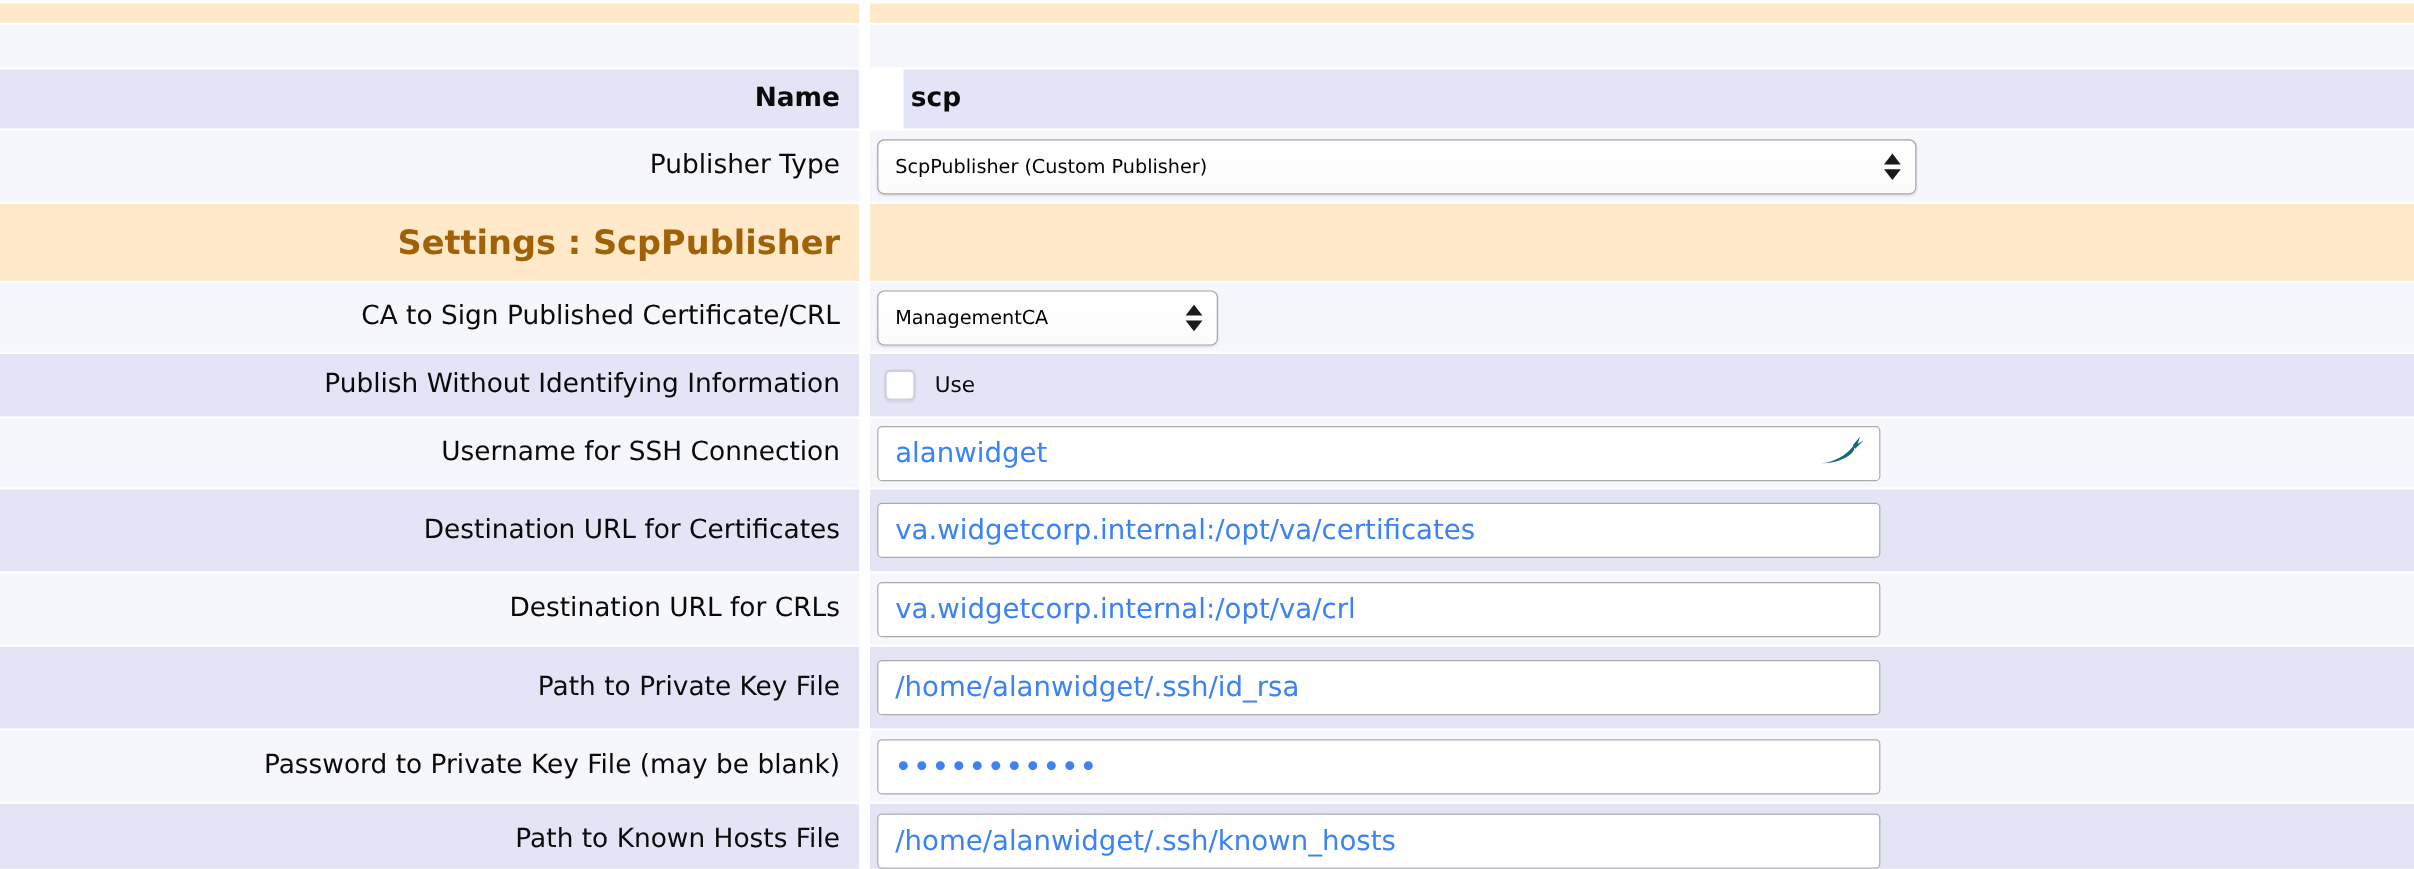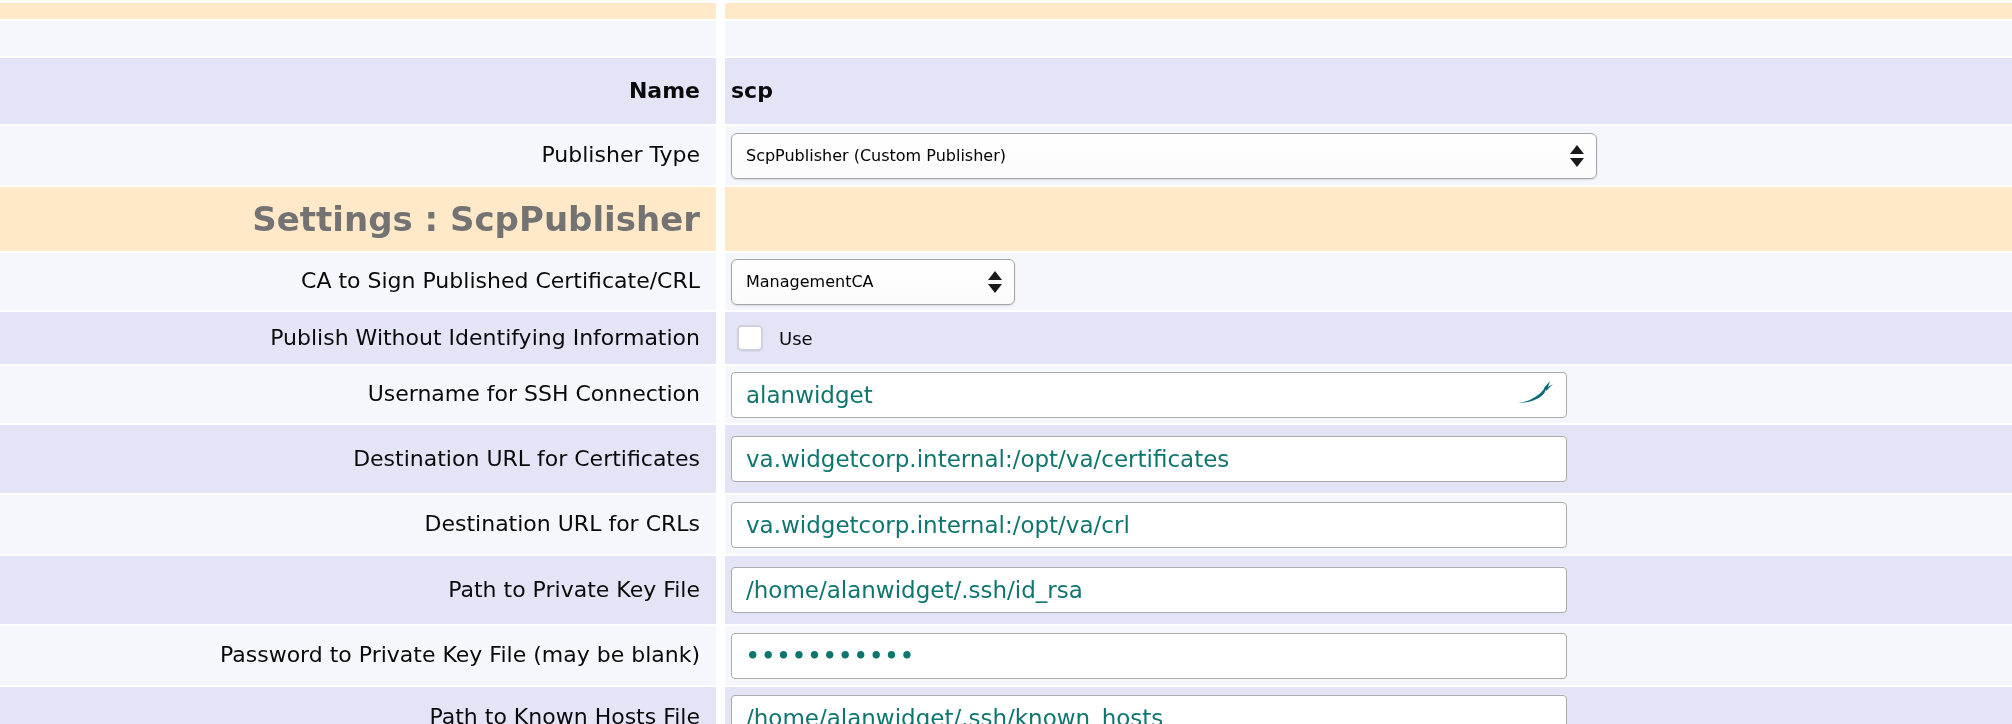--- a/index.html
+++ b/index.html
@@ -17,33 +17,33 @@
     width:716px; margin-right:9px; flex:none;
     display:flex; align-items:center; justify-content:flex-end;
     padding-right:16px; text-align:right;
   }
   .cell-r { flex:1; display:flex; align-items:center; padding-left:6px; }
 
   .band  .cell { background:#FFE9C8; }
   .alt   .cell { background:#E4E4F7; }
   .light .cell { background:#F6F6FD; }
 
-  .h16{height:16px;} .h35{height:35px;} .h49{height:66px;} .h59{height:59px;}
+  .h16{height:16px;} .h35{height:35px;} .h49{height:49px;gap:28px;} .h59{height:59px;}
   .h64{height:64px;} .h57{height:57px;} .h52{height:52px;} .h58{height:68px;}
   .h61{height:61px;} .h12{height:12px; margin-bottom:0;}
 
   .lbl { font-size:22px; line-height:1.2; }
   .bold { font-weight:bold; }
-  .section-title { font-size:34px; font-weight:bold; color:#737373; }
+  .section-title { font-size:28px; font-weight:bold; color:#a16207; }
 
   .text-input {
     position:relative; width:836px; height:46px;
     background:#ffffff; border:1px solid #ababab; border-radius:4px;
     display:flex; align-items:center; padding:0 52px 0 14px;
-    font-size:23px; color:#0f766e; cursor:text; white-space:nowrap; overflow:hidden;
+    font-size:23px; color:#3b82f6; cursor:text; white-space:nowrap; overflow:hidden;
   }
   .password { letter-spacing:2px; font-weight:bold; font-size:21px; }
 
   .select {
     height:46px; background:linear-gradient(#ffffff,#fbfbfb);
     border:1px solid #a5a5a5; border-radius:6px;
     box-shadow:0 1px 2px rgba(0,0,0,.12);
     display:flex; align-items:center; justify-content:space-between;
     padding:0 12px 0 14px; font-size:16px; color:#000; cursor:default;
     white-space:nowrap;

